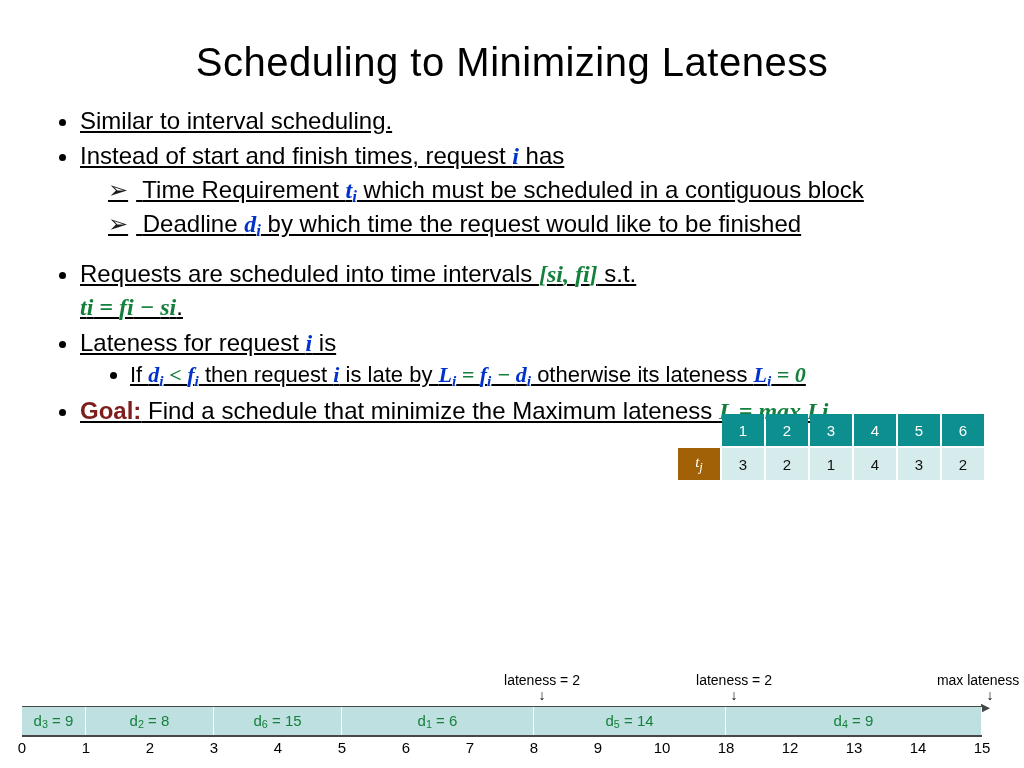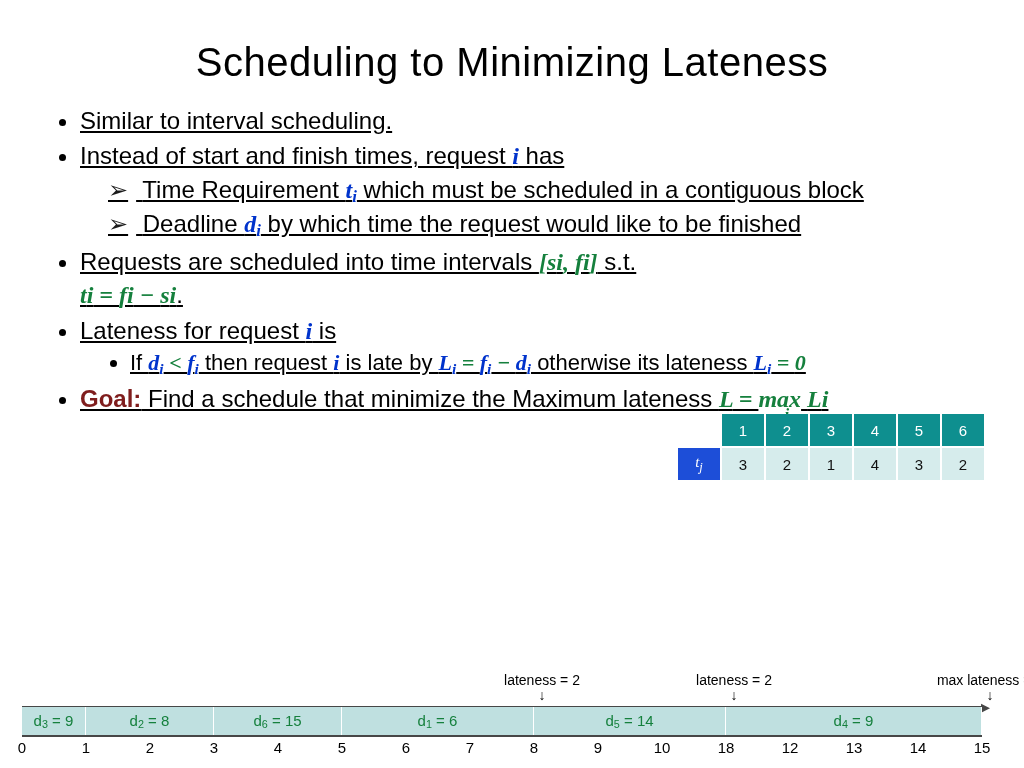--- a/index.html
+++ b/index.html
@@ -28,21 +28,21 @@
   ul.top {
     list-style: disc;
     font-size: 24px;
     line-height: 1.3;
     margin: 0 0 0 18px;
     padding-left: 22px;
   }
   ul.top > li { margin-bottom: 4px; text-decoration: underline; }
   ul.sub {
     list-style: none;
-    margin: 2px 0 4px 28px;
+    margin: 2px 0 16px 28px;
     padding: 0;
   }
   ul.sub > li::before {
     content: "➢";
     color: #1a1a1a;
     margin-right: 8px;
   }
   ul.sub2 {
     list-style: disc;
     margin: 2px 0 0 28px;
@@ -74,21 +74,21 @@
   }
   .data-table td {
     width: 40px;
     height: 30px;
     text-align: center;
     font-size: 15px;
     font-family: Arial, sans-serif;
   }
   .data-table .hdr { background: #0e8f8f; color: #fff; }
   .data-table .rowlbl {
-    background: #1d4ed8;
+    background: #a16207;
     color: #fff;
     font-family: "Cambria Math","Times New Roman",serif;
     font-style: italic;
     font-size: 15px;
   }
   .data-table .cell-a { background: #d6ecec; color: #111; }
   .data-table .cell-b { background: #bfe0e0; color: #111; }
 
   
   .timeline-wrap {

